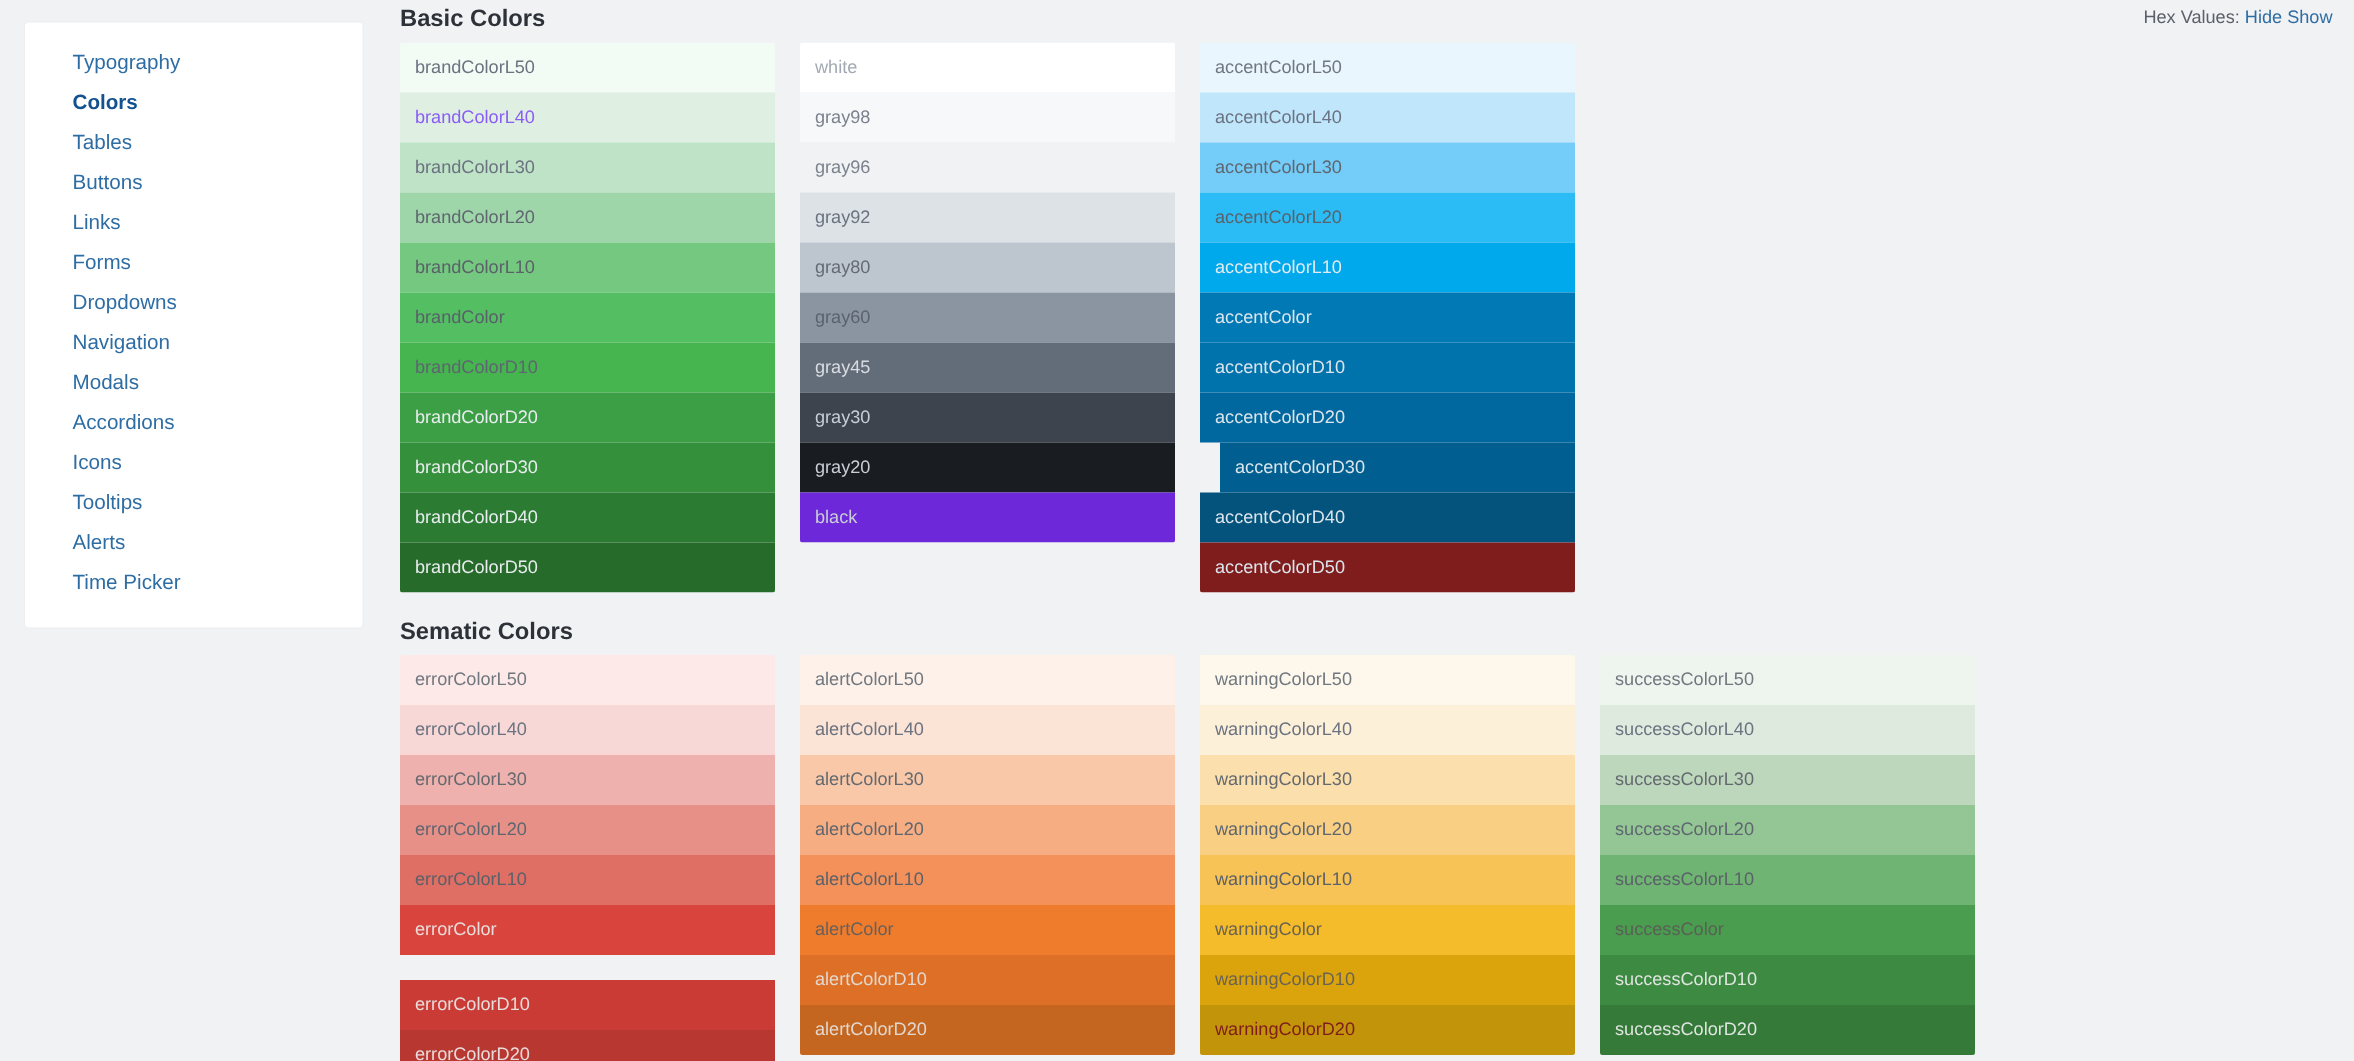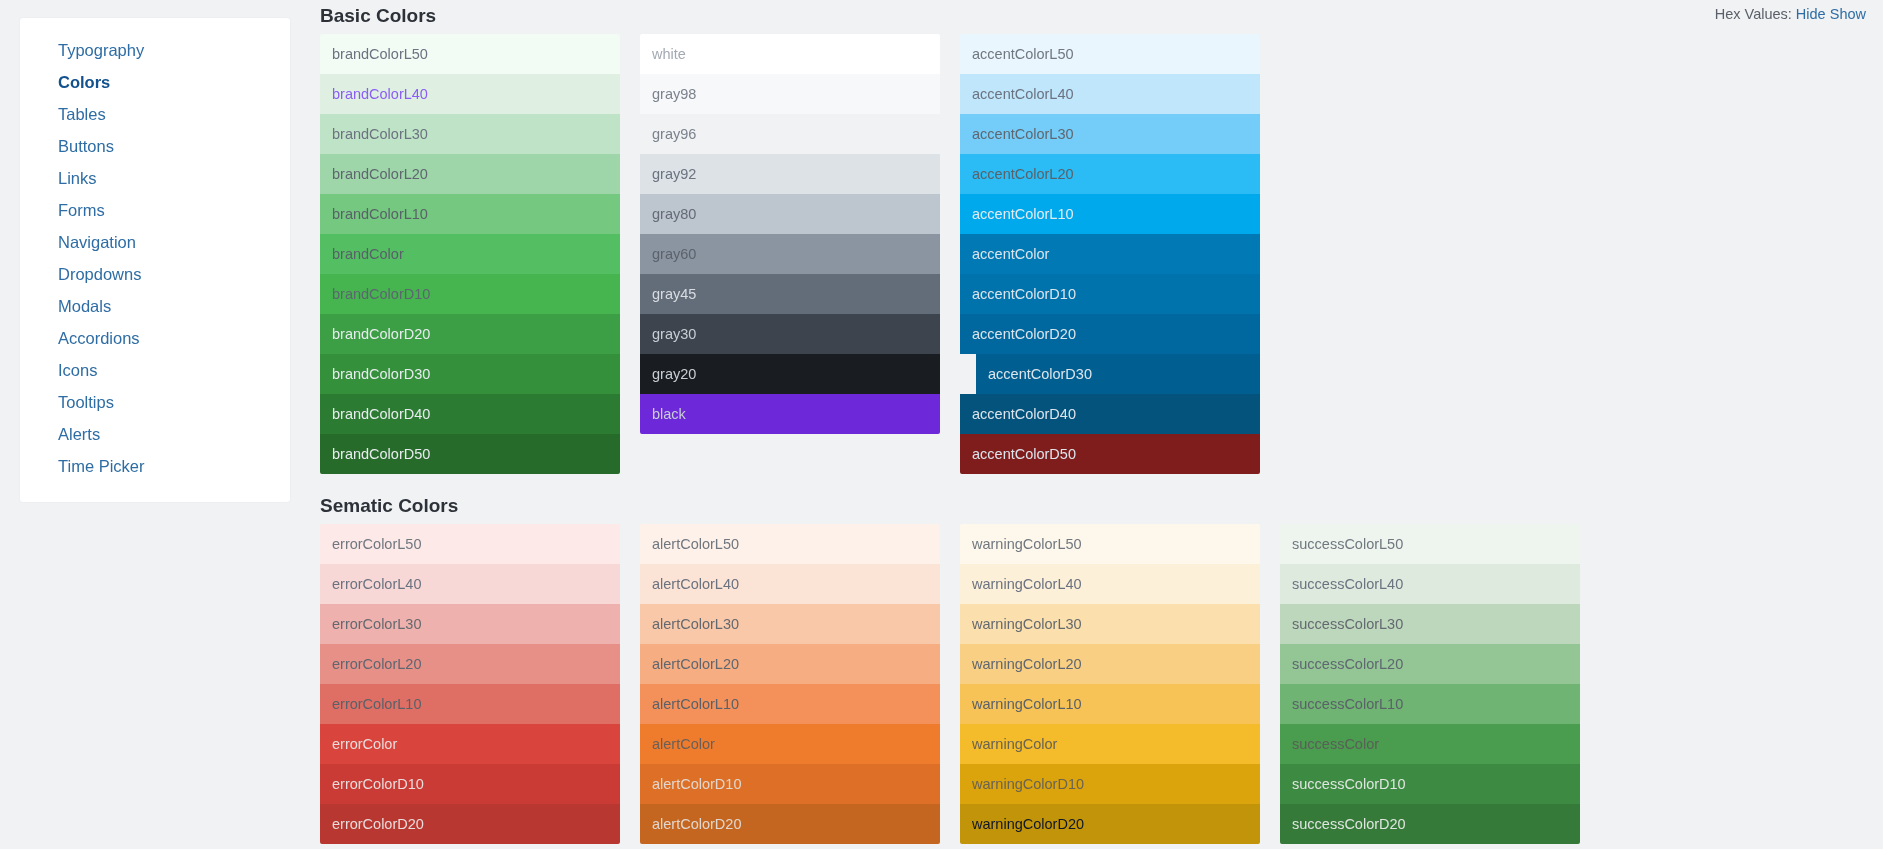--- a/index.html
+++ b/index.html
@@ -107,22 +107,22 @@
 
 <div class="page">
 
   <nav class="sidebar" id="sidebar">
       <a class="nav-item" href="#">Typography</a>
       <a class="nav-item active" href="#">Colors</a>
       <a class="nav-item" href="#">Tables</a>
       <a class="nav-item" href="#">Buttons</a>
       <a class="nav-item" href="#">Links</a>
       <a class="nav-item" href="#">Forms</a>
+      <a class="nav-item" href="#">Dropdowns</a>
       <a class="nav-item" href="#">Navigation</a>
-      <a class="nav-item" href="#">Dropdowns</a>
       <a class="nav-item" href="#">Modals</a>
       <a class="nav-item" href="#">Accordions</a>
       <a class="nav-item" href="#">Icons</a>
       <a class="nav-item" href="#">Tooltips</a>
       <a class="nav-item" href="#">Alerts</a>
       <a class="nav-item" href="#">Time Picker</a>
     </nav>
 
   <div class="main">
 
@@ -182,42 +182,42 @@
     </div>
 
     <div class="grid" id="semantic-grid">
         <div class="column">
           <div class="swatch" style="background: rgb(252, 233, 232); color: rgb(112, 119, 127);"><span>errorColorL50</span></div>
           <div class="swatch" style="background: rgb(247, 216, 214); color: rgb(107, 114, 128);"><span>errorColorL40</span></div>
           <div class="swatch" style="background: rgb(239, 177, 173); color: rgb(100, 105, 111);"><span>errorColorL30</span></div>
           <div class="swatch" style="background: rgb(231, 144, 136); color: rgb(95, 102, 112);"><span>errorColorL20</span></div>
           <div class="swatch" style="background: rgb(223, 110, 100); color: rgb(90, 97, 105);"><span>errorColorL10</span></div>
           <div class="swatch" style="background: rgb(217, 69, 61); color: rgb(232, 220, 220);"><span>errorColor</span></div>
-          <div class="swatch" style="background: rgb(201, 59, 52); color: rgb(232, 220, 220);"><span>errorColorD10</span></div>
+          <div class="swatch" style="background: rgb(201, 59, 52); color: rgb(232, 220, 220); margin-top: 20px;"><span>errorColorD10</span></div>
           <div class="swatch" style="background: rgb(184, 56, 49); color: rgb(232, 220, 220);"><span>errorColorD20</span></div>
         </div>
         <div class="column">
           <div class="swatch" style="background: rgb(253, 241, 234); color: rgb(112, 119, 127);"><span>alertColorL50</span></div>
           <div class="swatch" style="background: rgb(251, 227, 213); color: rgb(107, 114, 128);"><span>alertColorL40</span></div>
           <div class="swatch" style="background: rgb(249, 200, 169); color: rgb(100, 105, 111);"><span>alertColorL30</span></div>
           <div class="swatch" style="background: rgb(246, 173, 129); color: rgb(95, 102, 112);"><span>alertColorL20</span></div>
           <div class="swatch" style="background: rgb(244, 145, 90); color: rgb(90, 97, 105);"><span>alertColorL10</span></div>
           <div class="swatch" style="background: rgb(239, 124, 45); color: rgb(106, 96, 89);"><span>alertColor</span></div>
           <div class="swatch" style="background: rgb(221, 112, 38); color: rgb(226, 215, 207);"><span>alertColorD10</span></div>
           <div class="swatch" style="background: rgb(196, 102, 31); color: rgb(226, 215, 207);"><span>alertColorD20</span></div>
         </div>
         <div class="column">
           <div class="swatch" style="background: rgb(254, 248, 236); color: rgb(112, 119, 127);"><span>warningColorL50</span></div>
           <div class="swatch" style="background: rgb(253, 240, 217); color: rgb(107, 114, 128);"><span>warningColorL40</span></div>
           <div class="swatch" style="background: rgb(251, 224, 174); color: rgb(100, 105, 111);"><span>warningColorL30</span></div>
           <div class="swatch" style="background: rgb(249, 208, 131); color: rgb(95, 102, 112);"><span>warningColorL20</span></div>
           <div class="swatch" style="background: rgb(248, 195, 86); color: rgb(90, 97, 105);"><span>warningColorL10</span></div>
           <div class="swatch" style="background: rgb(244, 187, 42); color: rgb(106, 99, 82);"><span>warningColor</span></div>
           <div class="swatch" style="background: rgb(219, 164, 13); color: rgb(106, 99, 82);"><span>warningColorD10</span></div>
-          <div class="swatch" style="background: rgb(194, 148, 9); color: #0f172a;"><span>warningColorD20</span></div>
+          <div class="swatch" style="background: rgb(194, 148, 9); color: #7f1d1d;"><span>warningColorD20</span></div>
         </div>
         <div class="column">
           <div class="swatch" style="background: rgb(238, 245, 239); color: rgb(112, 119, 127);"><span>successColorL50</span></div>
           <div class="swatch" style="background: rgb(223, 234, 223); color: rgb(107, 114, 128);"><span>successColorL40</span></div>
           <div class="swatch" style="background: rgb(189, 215, 189); color: rgb(100, 105, 111);"><span>successColorL30</span></div>
           <div class="swatch" style="background: rgb(147, 198, 148); color: rgb(95, 102, 112);"><span>successColorL20</span></div>
           <div class="swatch" style="background: rgb(111, 180, 114); color: rgb(90, 97, 105);"><span>successColorL10</span></div>
           <div class="swatch" style="background: rgb(74, 156, 79); color: rgb(89, 96, 86);"><span>successColor</span></div>
           <div class="swatch" style="background: rgb(61, 138, 66); color: rgb(223, 229, 223);"><span>successColorD10</span></div>
           <div class="swatch" style="background: rgb(53, 122, 57); color: rgb(223, 229, 223);"><span>successColorD20</span></div>

